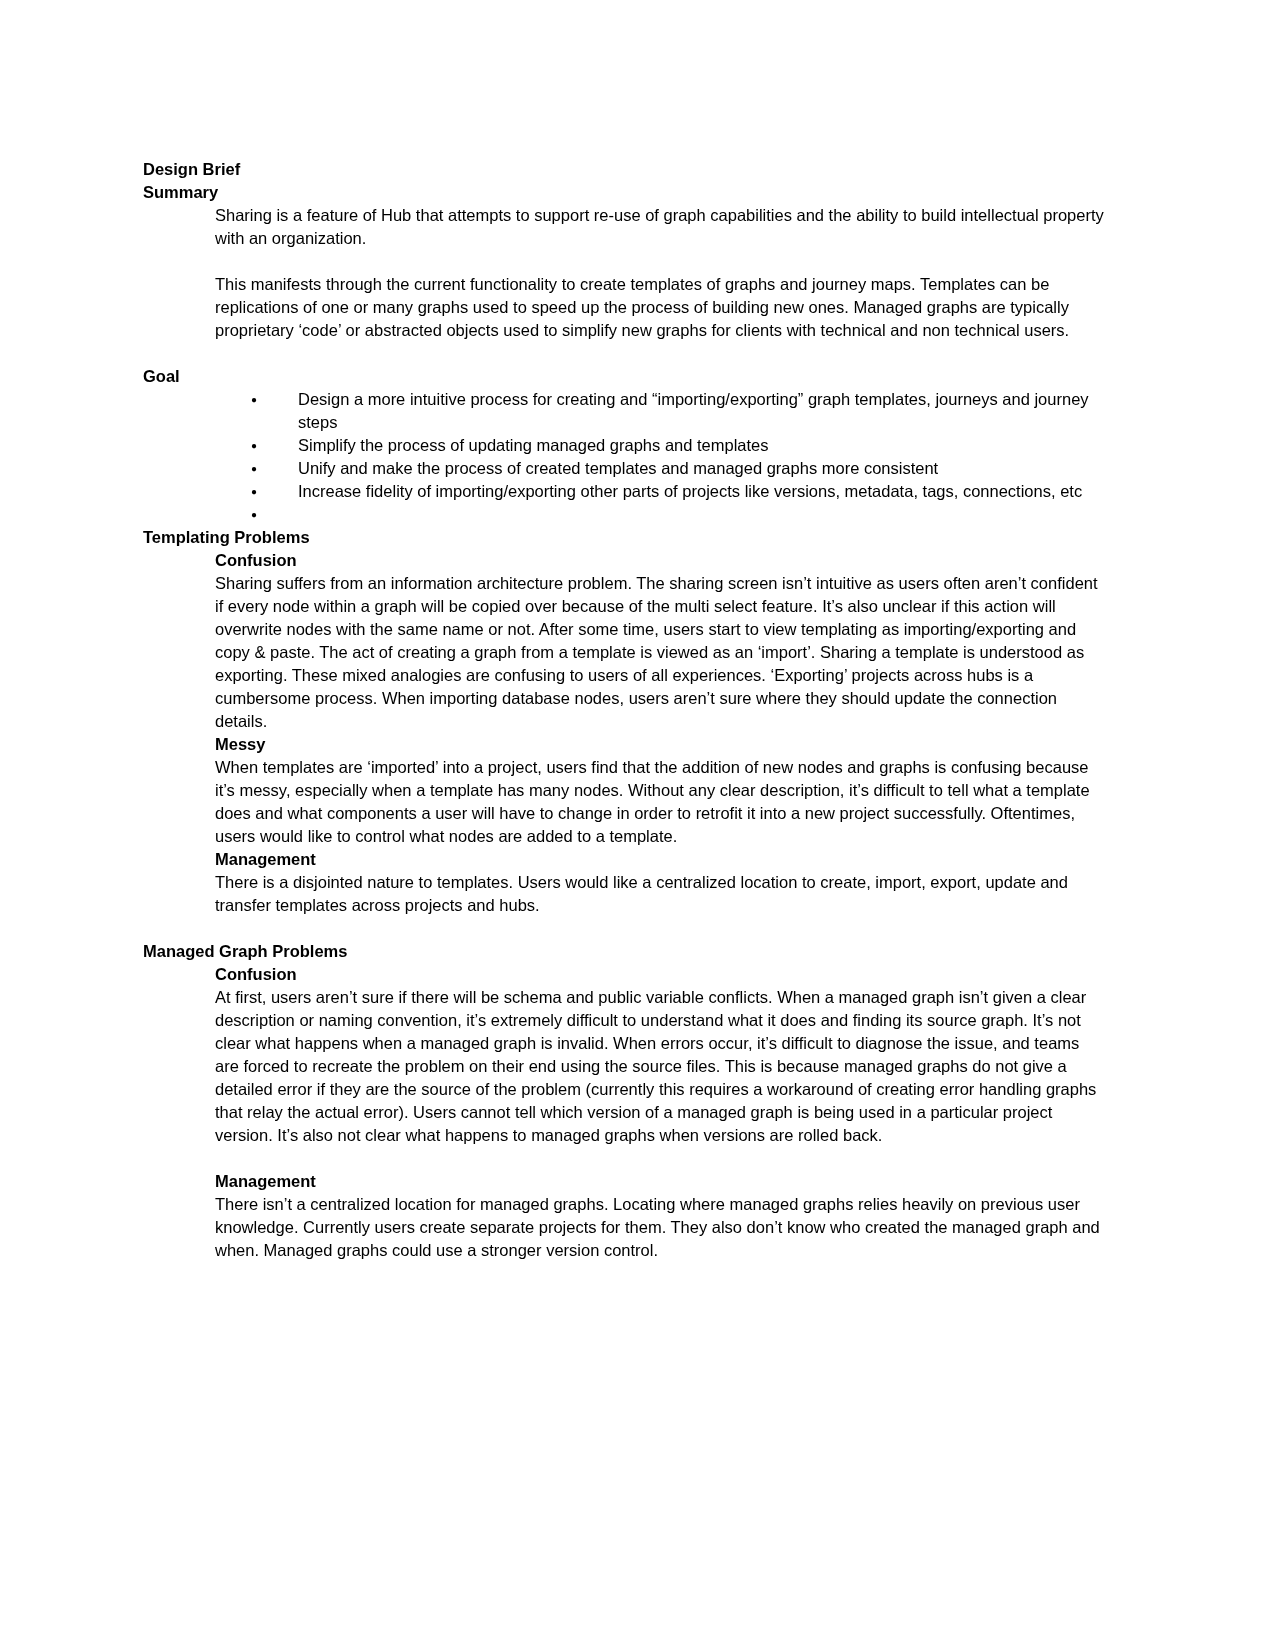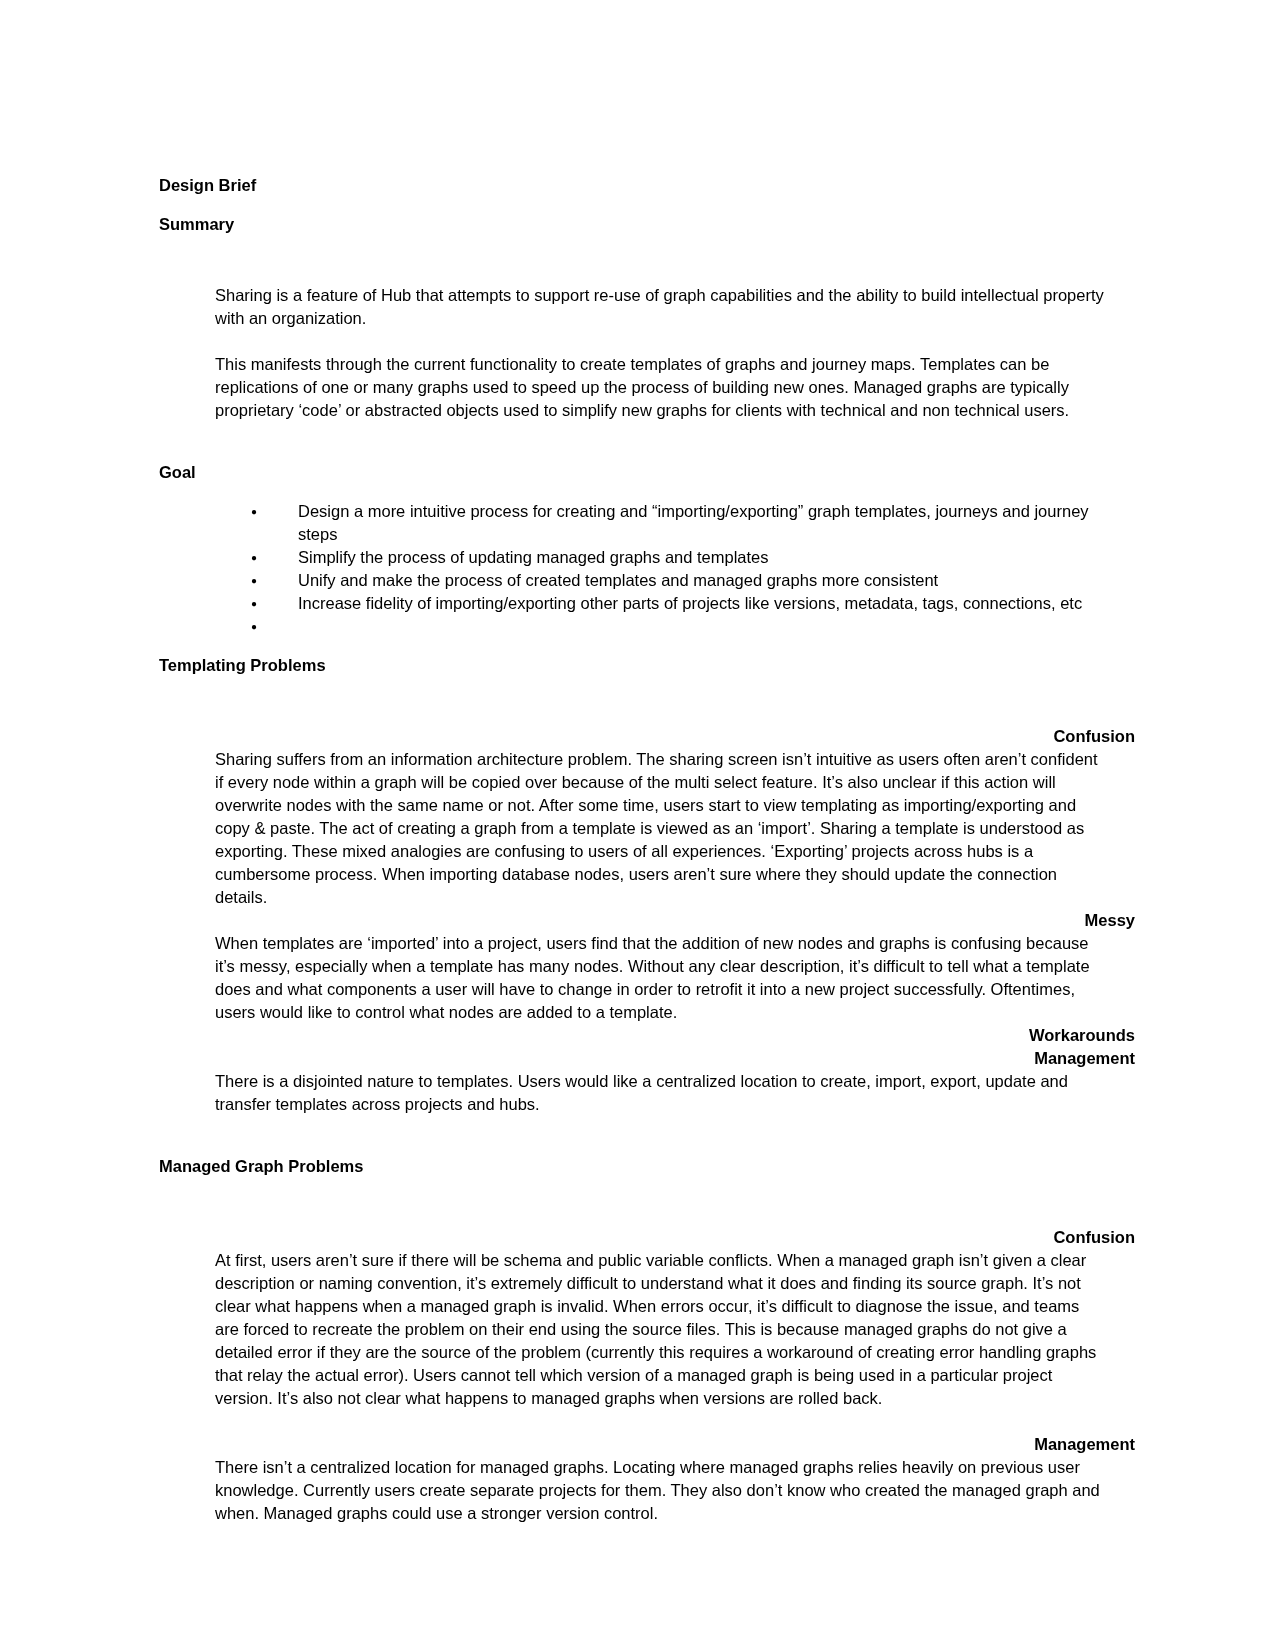--- a/index.html
+++ b/index.html
@@ -15,32 +15,30 @@
     box-sizing: border-box;
     padding: 158px 140px 0 143px;
     font-family: "Liberation Sans", sans-serif;
     font-size: 16.5px;
     line-height: 23px;
     color: #000000;
     overflow: hidden;
   }
   .h1 {
     font-weight: bold;
-    margin: 16px;
+    margin: 0;
     font-size: 16.5px;
     line-height: 23px;
   }
   .sub {
     margin-left: 72px;
-    margin-top: 48px;
   }
   .h2 {
     font-weight: bold;
     margin: 0;
-    text-align: right;
   }
   .para {
     margin: 0;
     white-space: pre-line;
     width: 922px;
   }
   .blank {
     height: 23px;
   }
   ul.goal-list {
@@ -106,21 +104,20 @@
 exporting. These mixed analogies are confusing to users of all experiences. ‘Exporting’ projects across hubs is a
 cumbersome process. When importing database nodes, users aren’t sure where they should update the connection
 details.</p>
 
     <div class="h2">Messy</div>
     <p class="para">When templates are ‘imported’ into a project, users find that the addition of new nodes and graphs is confusing because
 it’s messy, especially when a template has many nodes. Without any clear description, it’s difficult to tell what a template
 does and what components a user will have to change in order to retrofit it into a new project successfully. Oftentimes,
 users would like to control what nodes are added to a template.</p>
 
-    <div class="h2">Workarounds</div>
 
     <div class="h2">Management</div>
     <p class="para">There is a disjointed nature to templates. Users would like a centralized location to create, import, export, update and
 transfer templates across projects and hubs.</p>
   </div>
 
   <div class="blank"></div>
 
   <div class="h1">Managed Graph Problems</div>
 

